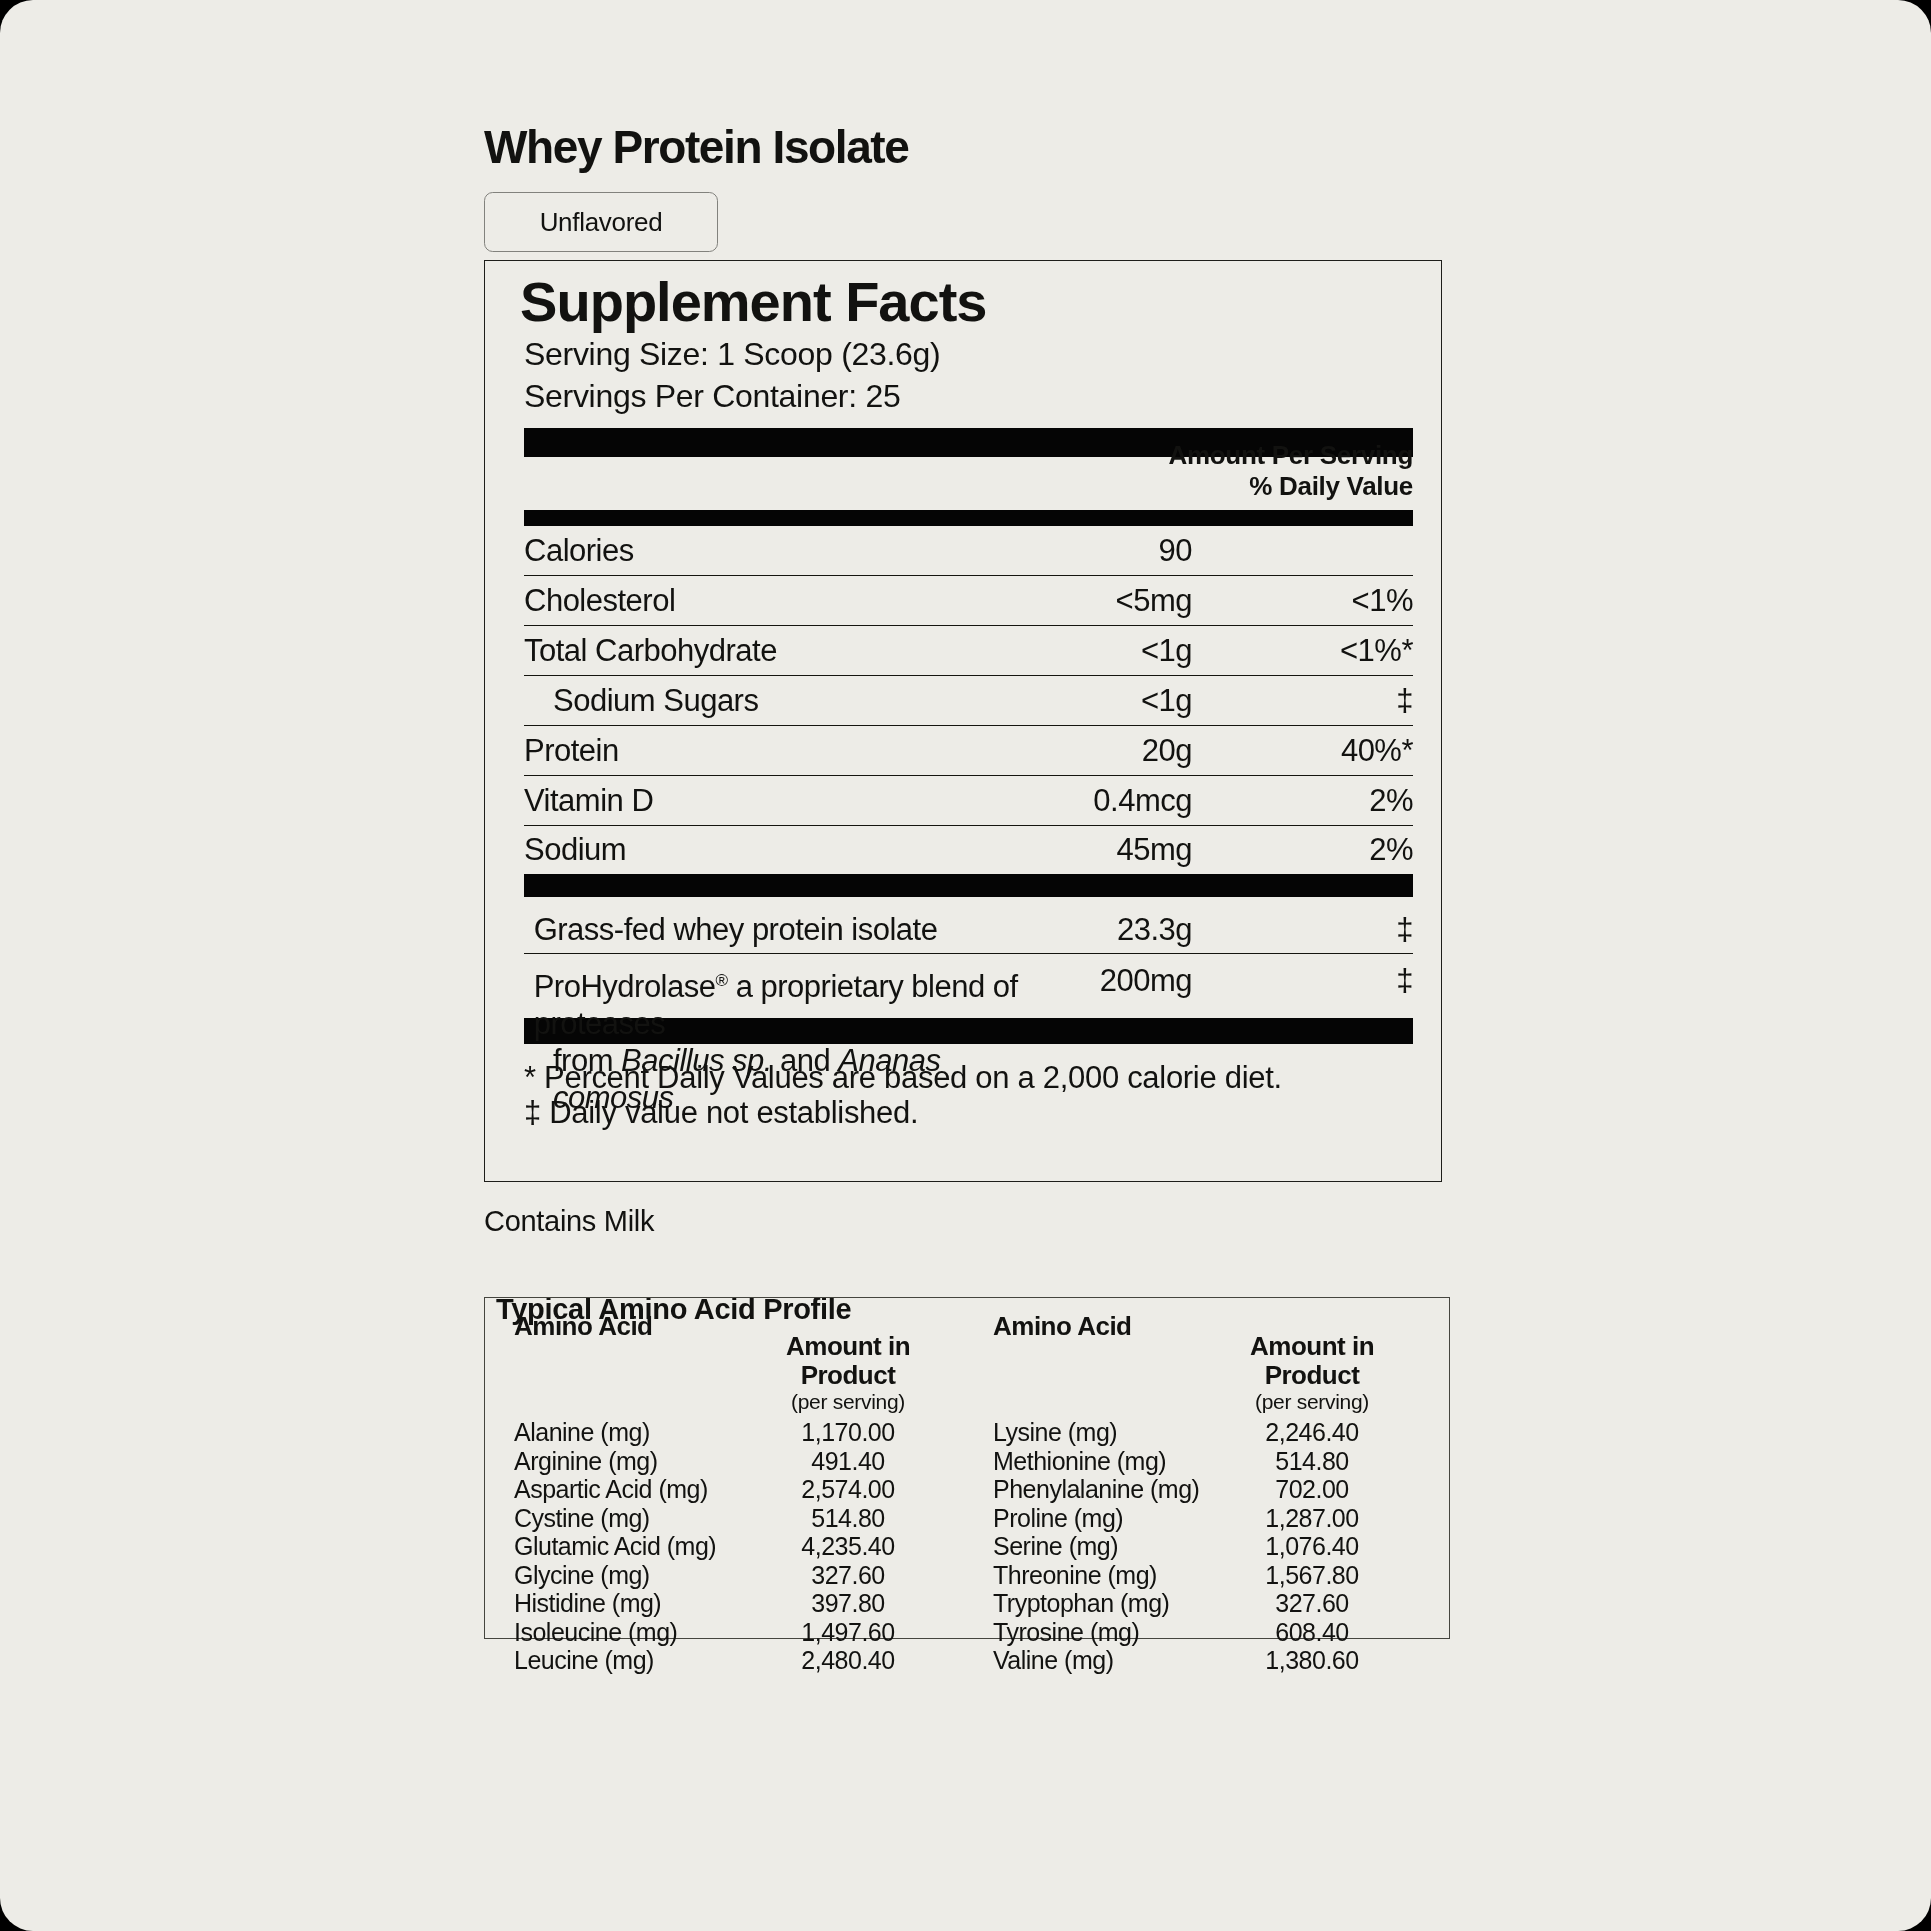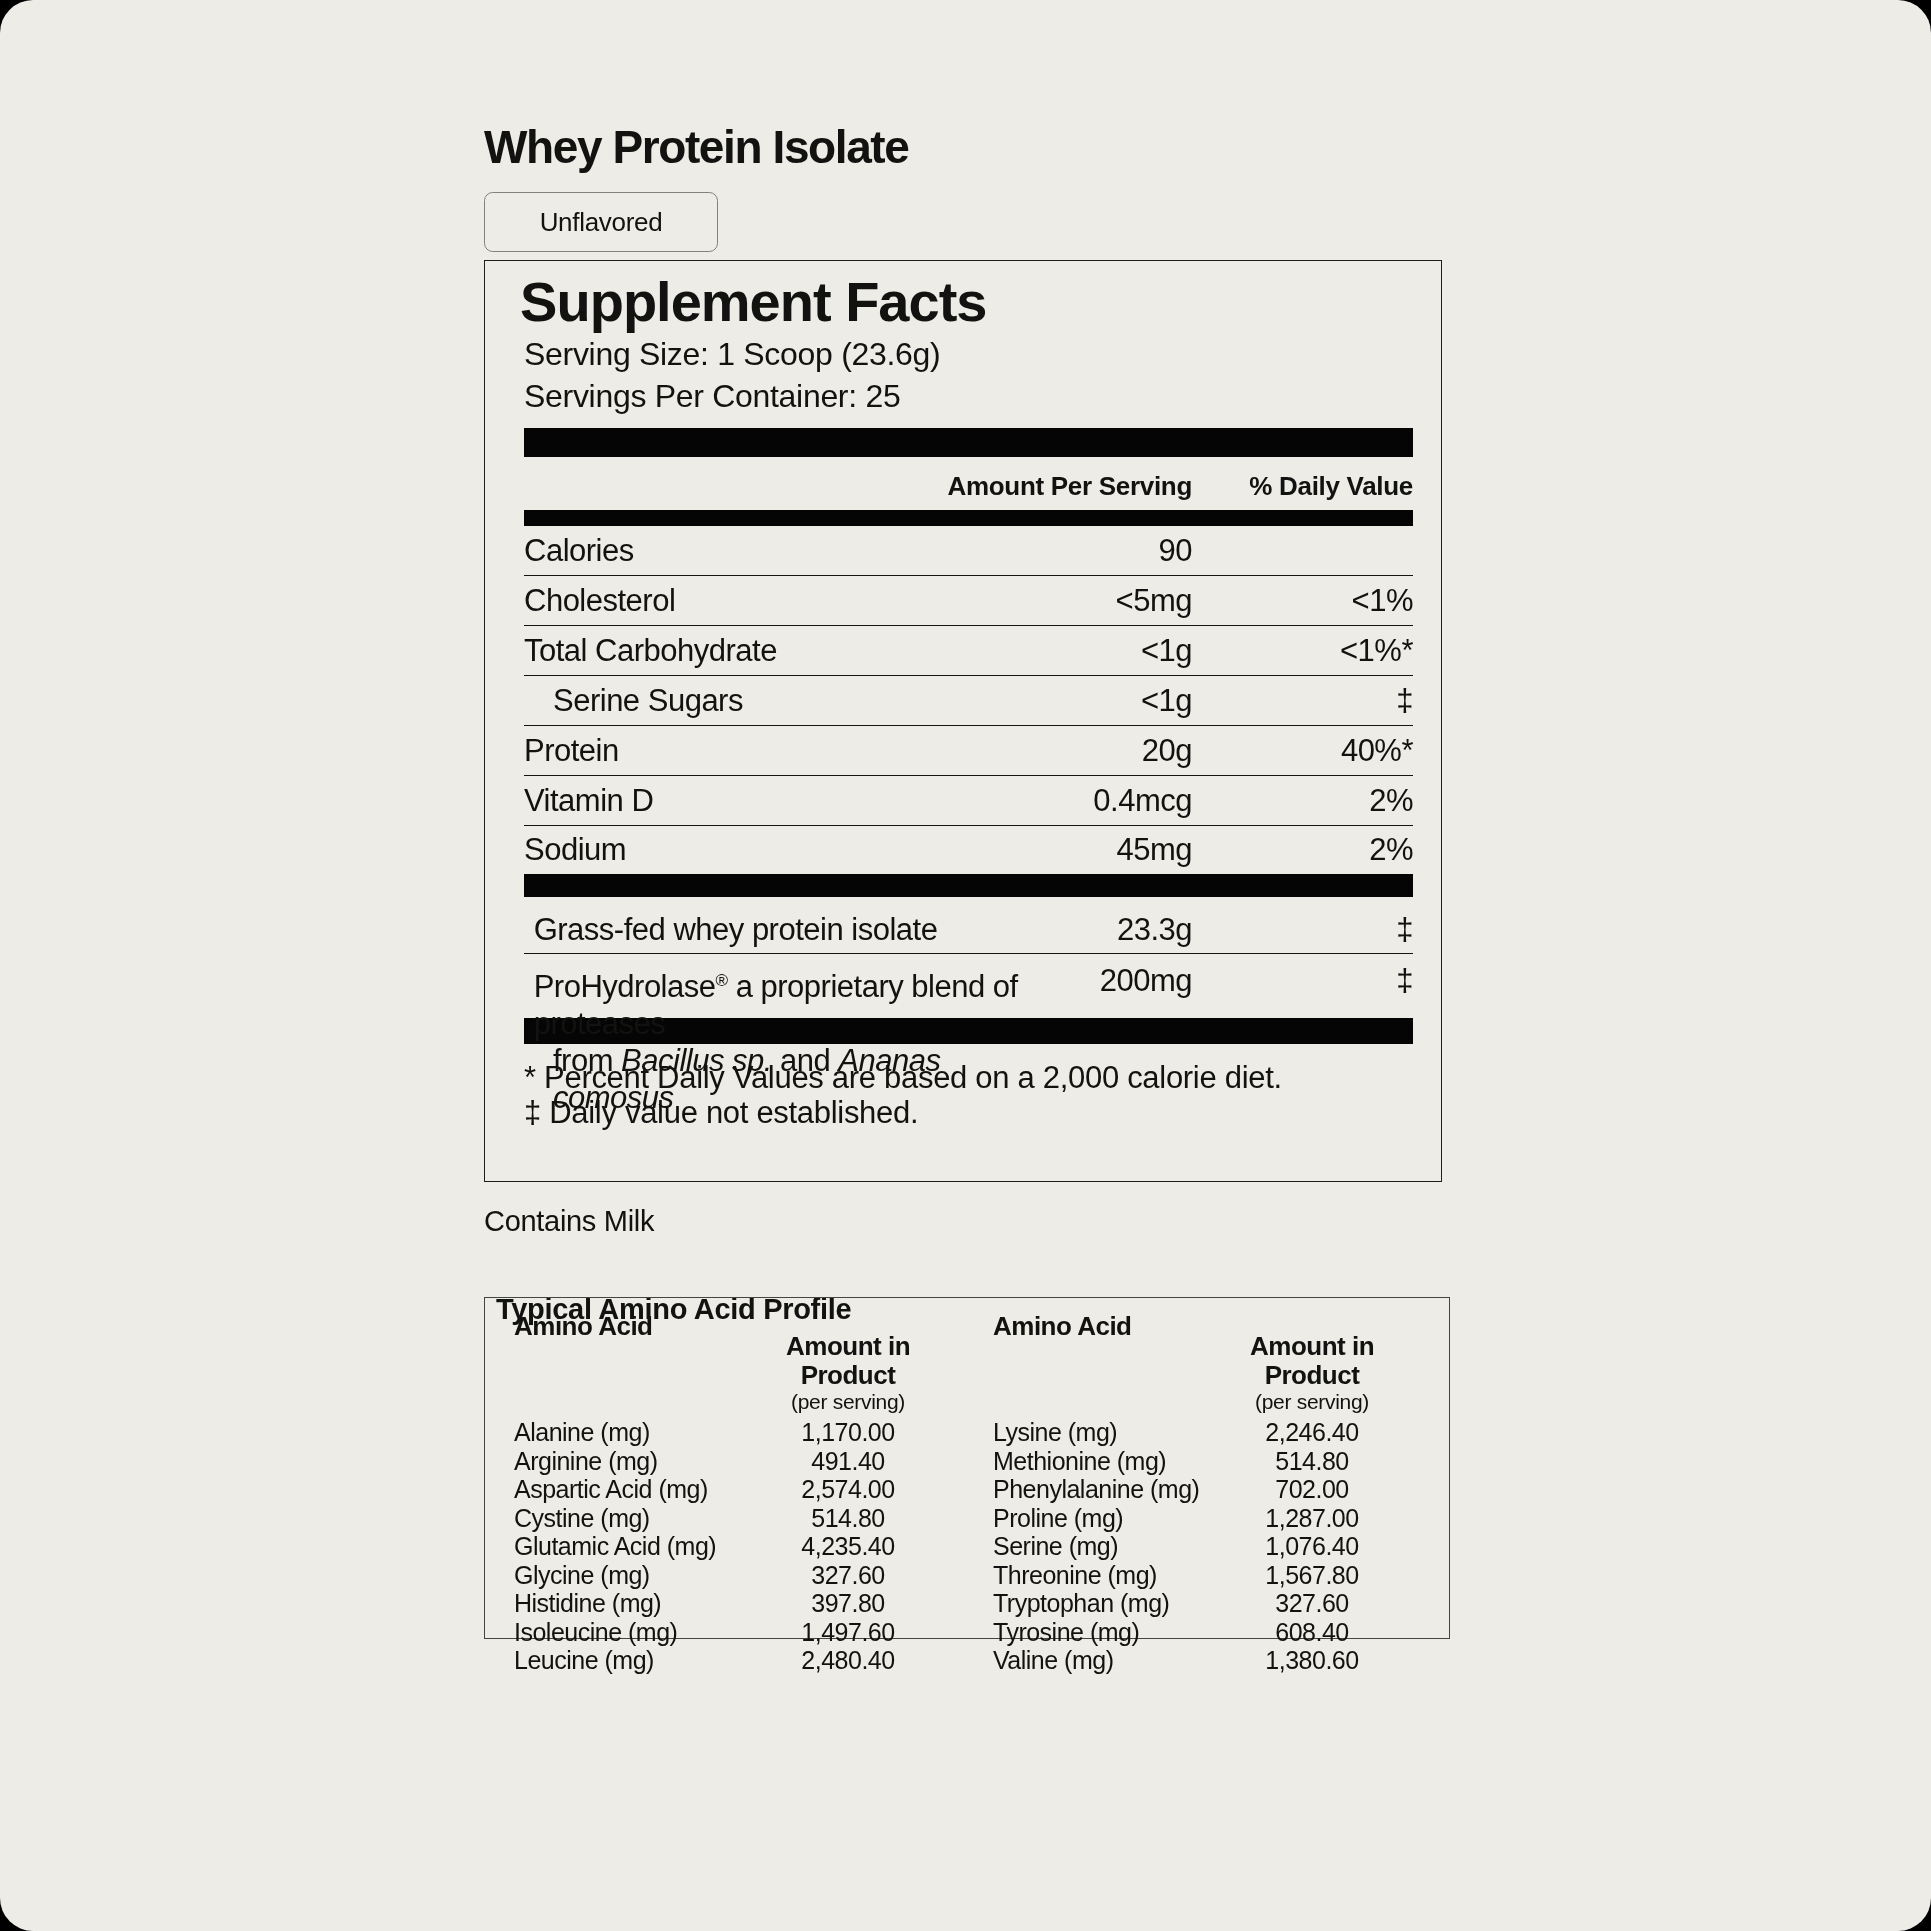--- a/index.html
+++ b/index.html
@@ -20,21 +20,21 @@
           box-sizing:border-box;border:1.9px solid var(--box-border,#1e1e1a);
           padding:0 28px 0 39px;}
   .sf-title{margin:9.7px 0 0 -3.9px;font-size:56px;font-weight:bold;letter-spacing:-1px;line-height:62px;}
   .sf-serving{font-size:32px;line-height:42px;letter-spacing:-0.3px;}
   .bar{background:var(--bar,#050505);}
   .bar1{margin-top:11.6px;height:29px;}
   .bar2{height:16.4px;}
   .bar3{height:23px;}
   .bar4{height:26px;}
   .sf-header{height:45px;display:flex;align-items:flex-end;justify-content:flex-end;
-             padding-bottom:7.7px;font-weight:bold;font-size:26px;letter-spacing:-0.3px;}
+             padding-bottom:7.7px;font-weight:bold;font-size:26px;letter-spacing:-0.3px;flex-direction:column;}
   .sf-header .aps{width:446px;text-align:right;}
   .sf-header .dvh{width:221px;text-align:right;}
   .sf-row{height:50px;box-sizing:border-box;display:flex;align-items:center;
           font-size:31px;letter-spacing:-0.5px;border-bottom:1.9px solid var(--rule,#15150f);}
   .sf-row:last-child{border-bottom:none;height:48px;}
   .sf-row .lbl{flex:1;}
   .sf-row .lbl.indent{padding-left:29px;}
   .sf-row .amt{width:309px;text-align:right;}
   .sf-row .dv{width:221px;text-align:right;}
   .ing-row{display:flex;align-items:flex-start;box-sizing:border-box;
@@ -96,21 +96,21 @@
           <span class="lbl">Cholesterol</span>
           <span class="amt">&lt;5mg</span>
           <span class="dv">&lt;1%</span>
         </div>
         <div class="sf-row">
           <span class="lbl">Total Carbohydrate</span>
           <span class="amt">&lt;1g</span>
           <span class="dv">&lt;1%*</span>
         </div>
         <div class="sf-row">
-          <span class="lbl indent">Serine Sugars</span>
+          <span class="lbl indent">Sodium Sugars</span>
           <span class="amt">&lt;1g</span>
           <span class="dv">‡</span>
         </div>
         <div class="sf-row">
           <span class="lbl">Protein</span>
           <span class="amt">20g</span>
           <span class="dv">40%*</span>
         </div>
         <div class="sf-row">
           <span class="lbl">Vitamin D</span>

